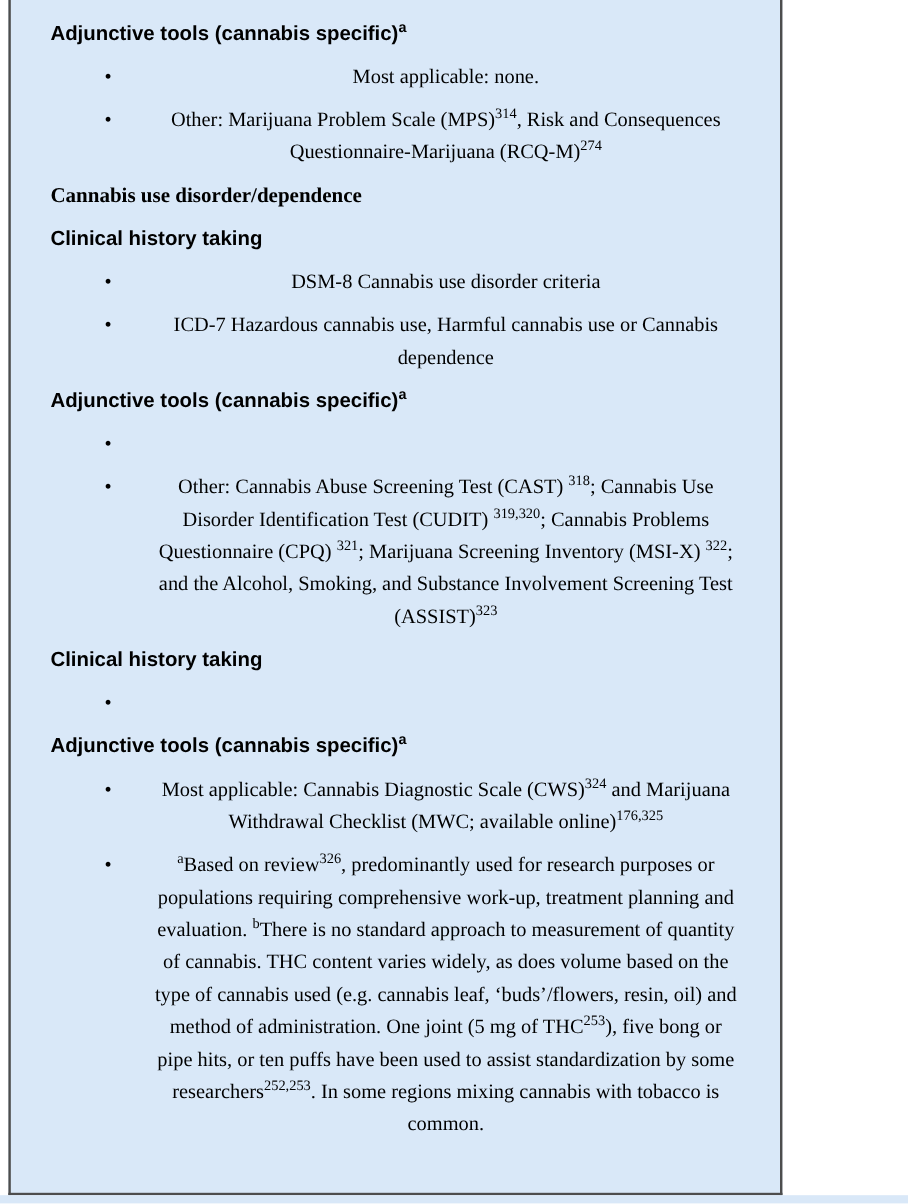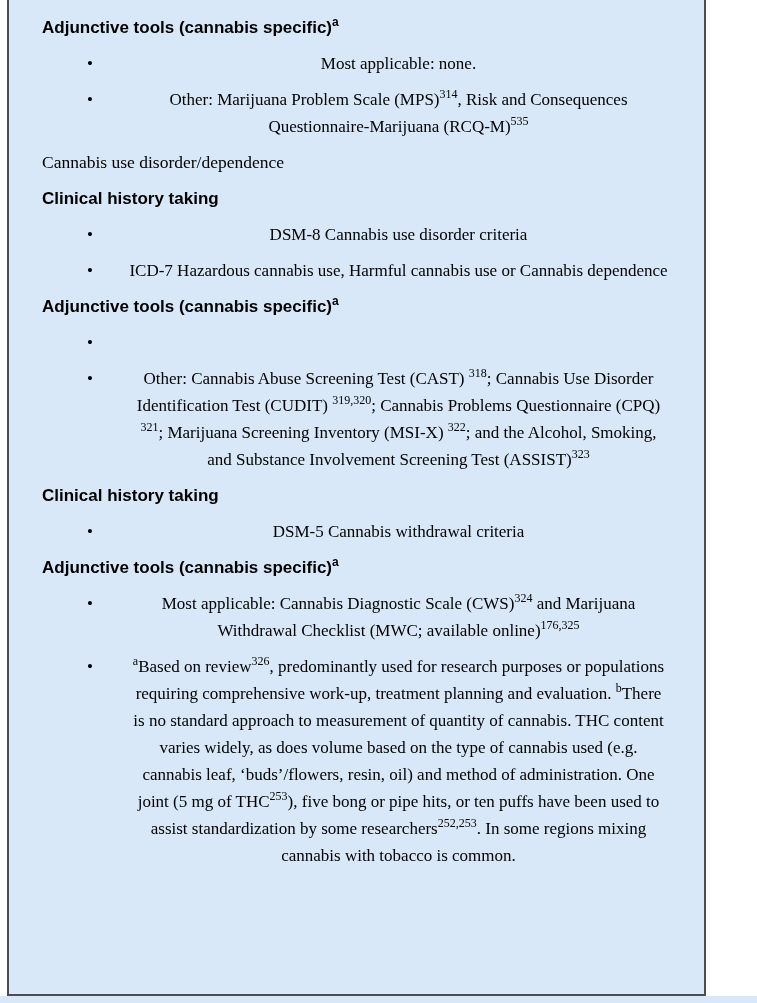--- a/index.html
+++ b/index.html
@@ -17,21 +17,21 @@
   }
   .screen {
     position: relative;
     width: 757px; height: 1003px;
     background: #ffffff;
     overflow: hidden;
   }
   .table-cell {
     position: absolute;
     left: 7px; top: 0;
-    width: 699px; height: 996px;
+    width: 645px; height: 996px;
     background: var(--bg);
     border-left: 2px solid var(--border);
     border-right: 2px solid var(--border);
     border-bottom: 2px solid var(--border);
     overflow: hidden;
   }
   .bottom-strip {
     position: absolute;
     left: 0; top: 996px;
     width: 757px; height: 7px;
@@ -46,21 +46,21 @@
     line-height: 27px;
   }
   .heading-sans {
     font-family: "Liberation Sans", sans-serif;
     font-weight: 700;
     padding: 0 36px 0 33px;
     font-size: 17px;
   }
   .heading-serif {
     font-family: "Liberation Serif", serif;
-    font-weight: 400;
+    font-weight: 700;
     padding: 0 36px 0 33px;
     font-size: 17.5px;
   }
   .bullet {
     display: flex;
     font-family: "Liberation Serif", serif;
     padding: 0 36px 0 78px;
   }
   .bullet .marker {
     flex: 0 0 42px;
@@ -80,21 +80,21 @@
 <div class="screen">
   <div class="table-cell">
     <div class="content">
         <div class="block heading-sans"><span>Adjunctive tools (cannabis specific)</span><sup>a</sup></div>
         <div class="block bullet">
           <span class="marker">•</span>
           <div class="btext"><span>Most applicable: none.</span></div>
         </div>
         <div class="block bullet">
           <span class="marker">•</span>
-          <div class="btext"><span>Other: Marijuana Problem Scale (MPS)</span><sup>314</sup><span>, Risk and Consequences Questionnaire-Marijuana (RCQ-M)</span><sup>535</sup></div>
+          <div class="btext"><span>Other: Marijuana Problem Scale (MPS)</span><sup>314</sup><span>, Risk and Consequences Questionnaire-Marijuana (RCQ-M)</span><sup>274</sup></div>
         </div>
         <div class="block heading-serif"><span>Cannabis use disorder/dependence</span></div>
         <div class="block heading-sans"><span>Clinical history taking</span></div>
         <div class="block bullet">
           <span class="marker">•</span>
           <div class="btext"><span>DSM-8 Cannabis use disorder criteria</span></div>
         </div>
         <div class="block bullet">
           <span class="marker">•</span>
           <div class="btext"><span>ICD-7 Hazardous cannabis use, Harmful cannabis use or Cannabis dependence</span></div>
@@ -103,21 +103,20 @@
         <div class="block bullet">
           <span class="marker">•</span>
         </div>
         <div class="block bullet">
           <span class="marker">•</span>
           <div class="btext"><span>Other: Cannabis Abuse Screening Test (CAST) </span><sup>318</sup><span>; Cannabis Use Disorder Identification Test (CUDIT) </span><sup>319,320</sup><span>; Cannabis Problems Questionnaire (CPQ) </span><sup>321</sup><span>; Marijuana Screening Inventory (MSI-X) </span><sup>322</sup><span>; and the Alcohol, Smoking, and Substance Involvement Screening Test (ASSIST)</span><sup>323</sup></div>
         </div>
         <div class="block heading-sans"><span>Clinical history taking</span></div>
         <div class="block bullet">
           <span class="marker">•</span>
-          <div class="btext"><span>DSM-5 Cannabis withdrawal criteria</span></div>
         </div>
         <div class="block heading-sans"><span>Adjunctive tools (cannabis specific)</span><sup>a</sup></div>
         <div class="block bullet">
           <span class="marker">•</span>
           <div class="btext"><span>Most applicable: Cannabis Diagnostic Scale (CWS)</span><sup>324</sup><span> and Marijuana Withdrawal Checklist (MWC; available online)</span><sup>176,325</sup></div>
         </div>
         <div class="block bullet">
           <span class="marker">•</span>
           <div class="btext"><sup>a</sup><span>Based on review</span><sup>326</sup><span>, predominantly used for research purposes or populations requiring comprehensive work-up, treatment planning and evaluation. </span><sup>b</sup><span>There is no standard approach to measurement of quantity of cannabis. THC content varies widely, as does volume based on the type of cannabis used (e.g. cannabis leaf, ‘buds’/flowers, resin, oil) and method of administration. One joint (5 mg of THC</span><sup>253</sup><span>), five bong or pipe hits, or ten puffs have been used to assist standardization by some researchers</span><sup>252,253</sup><span>. In some regions mixing cannabis with tobacco is common.</span></div>
         </div>

